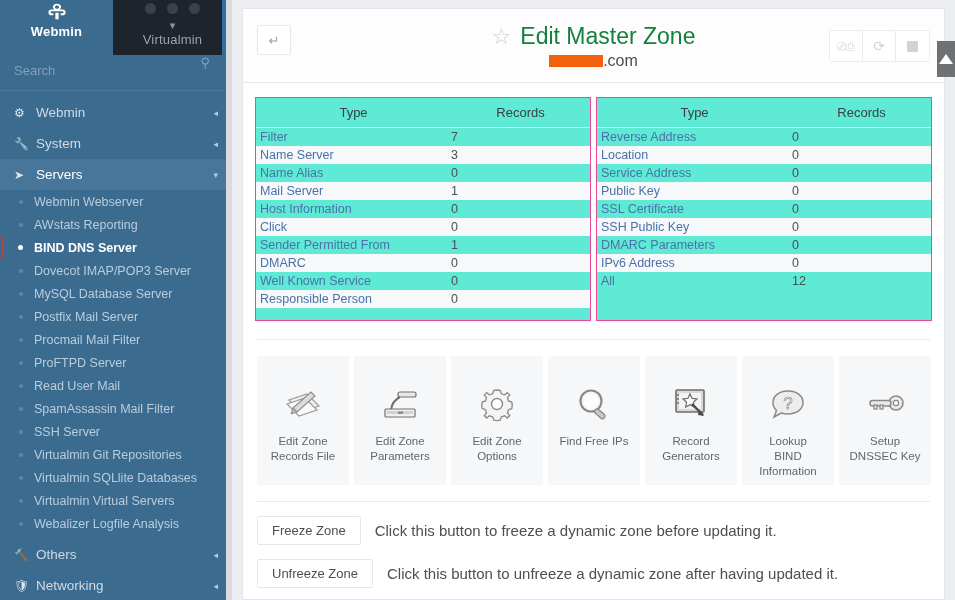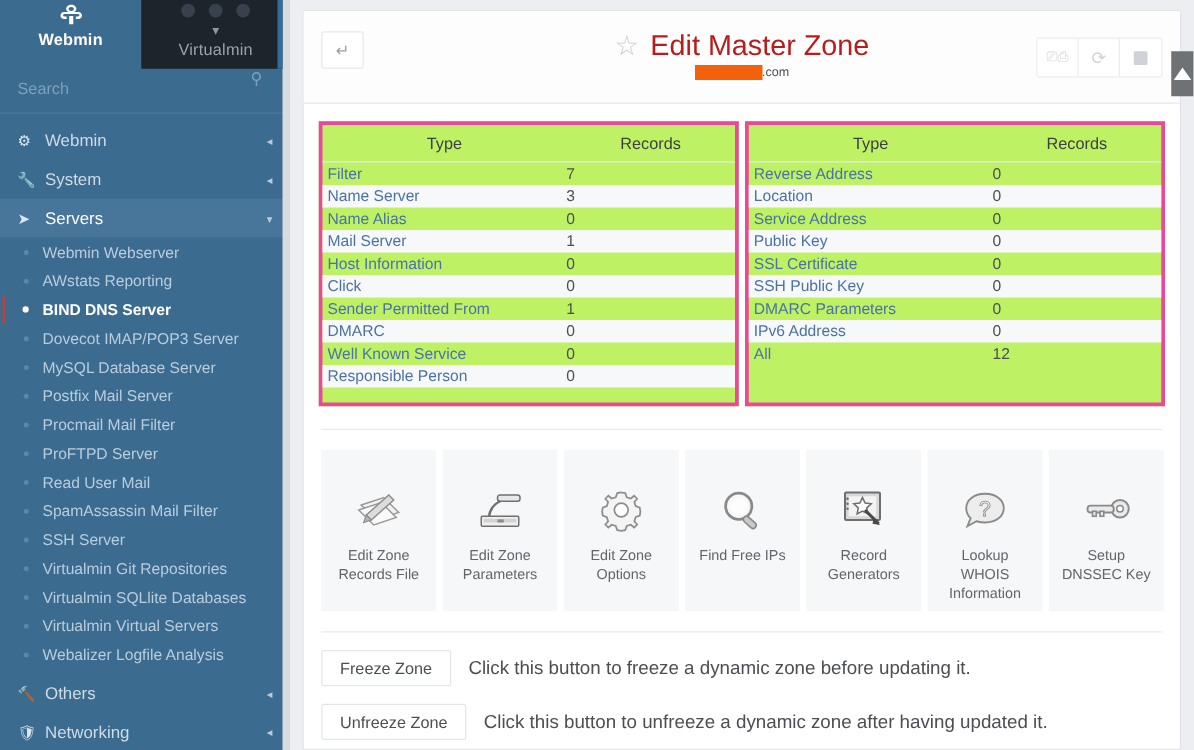--- a/index.html
+++ b/index.html
@@ -120,23 +120,23 @@
     display: flex; align-items: center; justify-content: center;
     cursor: pointer;
   }
   .title-wrap {
     position: absolute; left: 0; right: 0; top: 14px;
     display: flex; flex-direction: column; align-items: center;
     pointer-events: none;
   }
   .title-line { display:flex; align-items:center; gap:9px; }
   .star-icon { color:#c9ccd0; font-size: 22px; line-height: 1; }
-  .page-title { font-size: 23px; color: #b91c1c; font-weight: normal; }
+  .page-title { font-size: 23px; color: #15803d; font-weight: normal; }
   .subtitle {
-    font-size: 10px; color: #4a4d50; margin-top: 2px;
+    font-size: 16px; color: #4a4d50; margin-top: 2px;
     display:flex; align-items:center;
   }
   .redact { display:inline-block; width: 54px; height: 12px; background:#f4610c; }
   .header-actions {
     position: absolute; right: 14px; top: 21px;
     display: flex;
     border: 1px solid #ebedef; border-radius: 2px; overflow: hidden;
   }
   .header-actions .hbtn {
     width: 33px; height: 30px; background: #fff;
@@ -144,21 +144,21 @@
     color:#cfd2d6; font-size: 12px; cursor:pointer;
     border-right: 1px solid #ebedef;
   }
   .header-actions .hbtn:last-child { border-right: none; }
   .sq { width: 11px; height: 11px; background: #cfd2d6; border-radius:1px; }
 
   .body { padding: 14px 12px 0 12px; }
 
   
   .tables { display: flex; gap: 5px; }
-  .rectbl { width: 337px; border: 3px solid #ec4899; background:#bef264; }
+  .rectbl { width: 337px; border: 1px solid #ec4899; background:#5eead4; }
   .rectbl .thr { display: flex; height: 30px; border-bottom: 1px solid #e6e8ea; }
   .rectbl .thr .c1, .rectbl .thr .c2 {
     font-size: 13px; color: #3c4043;
     display:flex; align-items:center; justify-content:center;
   }
   .rectbl .thr .c1 { width: 195px; }
   .rectbl .thr .c2 { flex: 1; }
   .rectbl .row { display:flex; height: 18px; align-items:center; }
   .rectbl .row:nth-child(odd) { background: #f7f8f9; }
   .rectbl .row .t {
@@ -535,21 +535,21 @@
             <div class="ilabel"><span>Record</span><br><span>Generators</span></div>
           </div>
 
           <div class="icell">
             <div class="iglyph">
               <svg width="42" height="40" viewBox="0 0 42 40">
                 <path d="M21 7 C30 7 36 12 36 18.5 C36 25 30 30 21 30 C18.5 30 16.2 29.6 14.2 29 L7 33 L9.5 26.5 C7.3 24.4 6 21.6 6 18.5 C6 12 12 7 21 7 Z" fill="#ededed" stroke="#8a8a8a" stroke-width="1.5"></path>
                 <text x="21" y="25" font-size="17" font-family="Liberation Sans, sans-serif" fill="#ffffff" text-anchor="middle" stroke="#8a8a8a" stroke-width="0.7">?</text>
               </svg>
             </div>
-            <div class="ilabel"><span>Lookup</span><br><span>WHOIS</span><br><span>Information</span></div>
+            <div class="ilabel"><span>Lookup</span><br><span>BIND</span><br><span>Information</span></div>
           </div>
 
           <div class="icell">
             <div class="iglyph">
               <svg width="44" height="40" viewBox="0 0 44 40">
                 <circle cx="33" cy="19" r="7" fill="#eaeaea" stroke="#8a8a8a" stroke-width="1.6"></circle>
                 <circle cx="33" cy="19" r="2.6" fill="#ffffff" stroke="#8a8a8a" stroke-width="1.2"></circle>
                 <rect x="7" y="16.5" width="21" height="5.5" rx="2.5" fill="#eaeaea" stroke="#8a8a8a" stroke-width="1.5"></rect>
                 <rect x="11" y="21" width="3" height="4" fill="#eaeaea" stroke="#8a8a8a" stroke-width="1.3"></rect>
                 <rect x="17" y="21" width="3" height="4" fill="#eaeaea" stroke="#8a8a8a" stroke-width="1.3"></rect>

